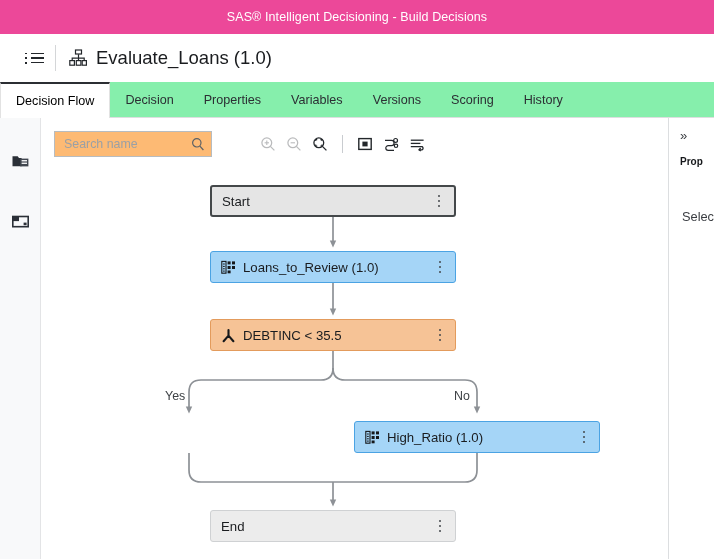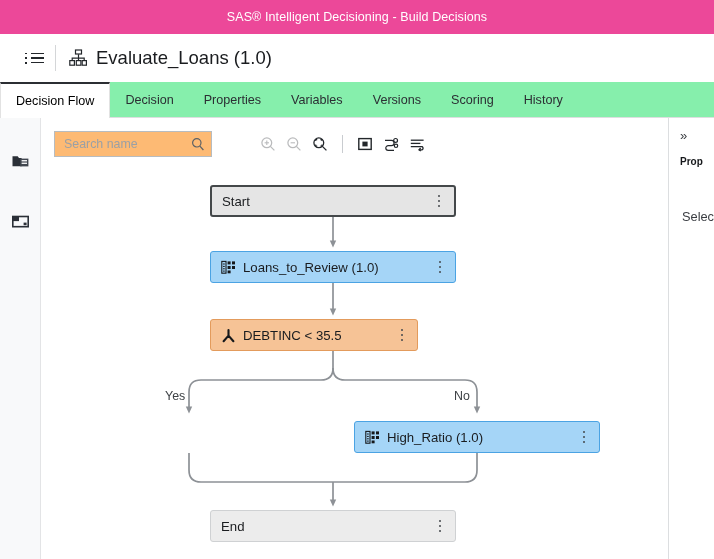--- a/index.html
+++ b/index.html
@@ -350,21 +350,21 @@
         <rect x="6.6" y="10.5" width="3" height="2.8" fill="#16181b"></rect>
       </svg>
       <span class="nlabel">Loans_to_Review (1.0)</span>
       <span class="kebab">
         <span></span>
           <span></span>
           <span></span>
       </span>
     </div>
 
-    <div class="node node-branch" style="left:169px; top:201px; width:208px;">
+    <div class="node node-branch" style="left:169px; top:201px; width:246px;">
       <svg class="nicon" viewBox="0 0 15 15">
         <path d="M7.5 2 V7.6 M7.5 7.6 L2.6 13.2 M7.5 7.6 L12.4 13.2" fill="none" stroke="#16181b" stroke-width="2.1" stroke-linecap="round"></path>
       </svg>
       <span class="nlabel">DEBTINC &lt; 35.5</span>
       <span class="kebab">
         <span></span>
           <span></span>
           <span></span>
       </span>
     </div>

